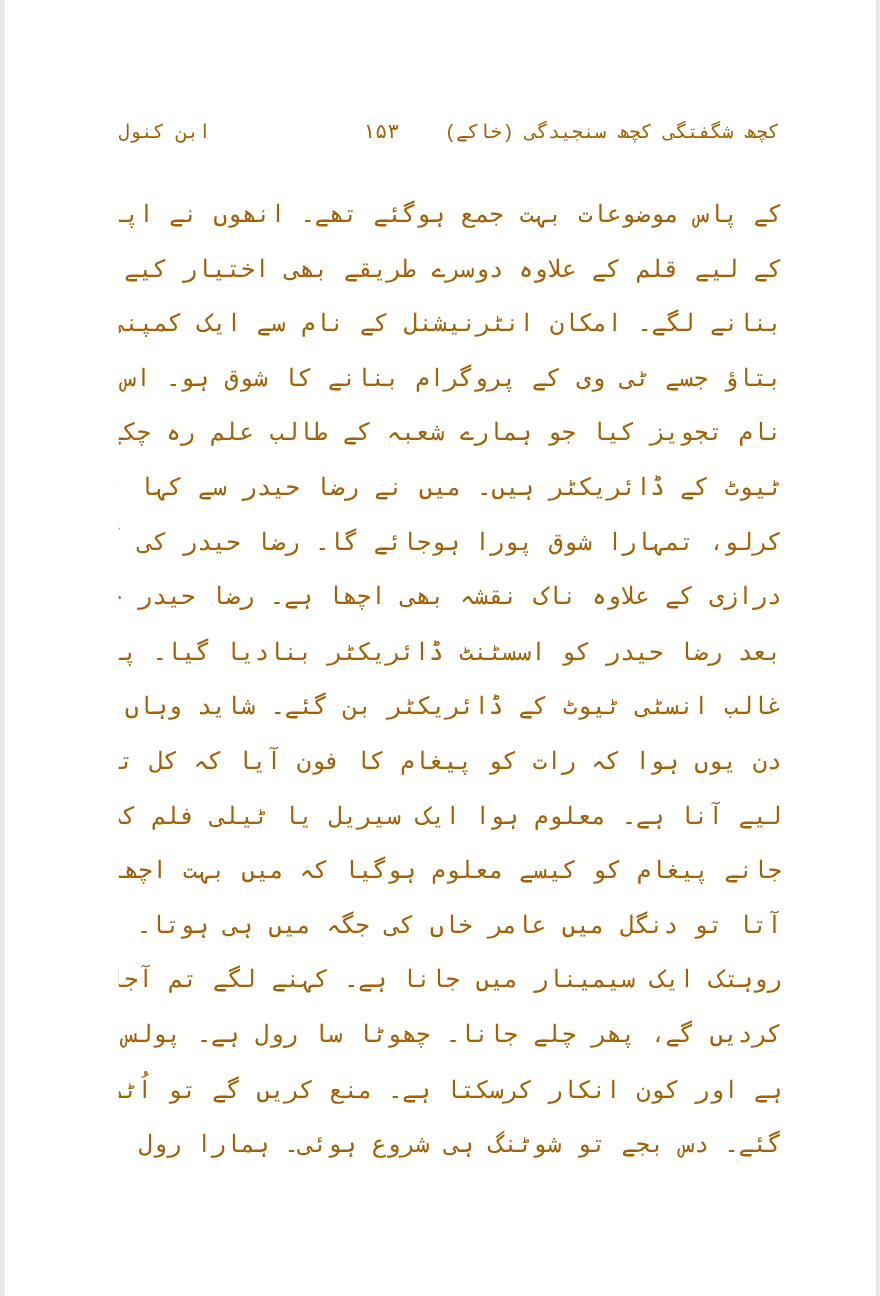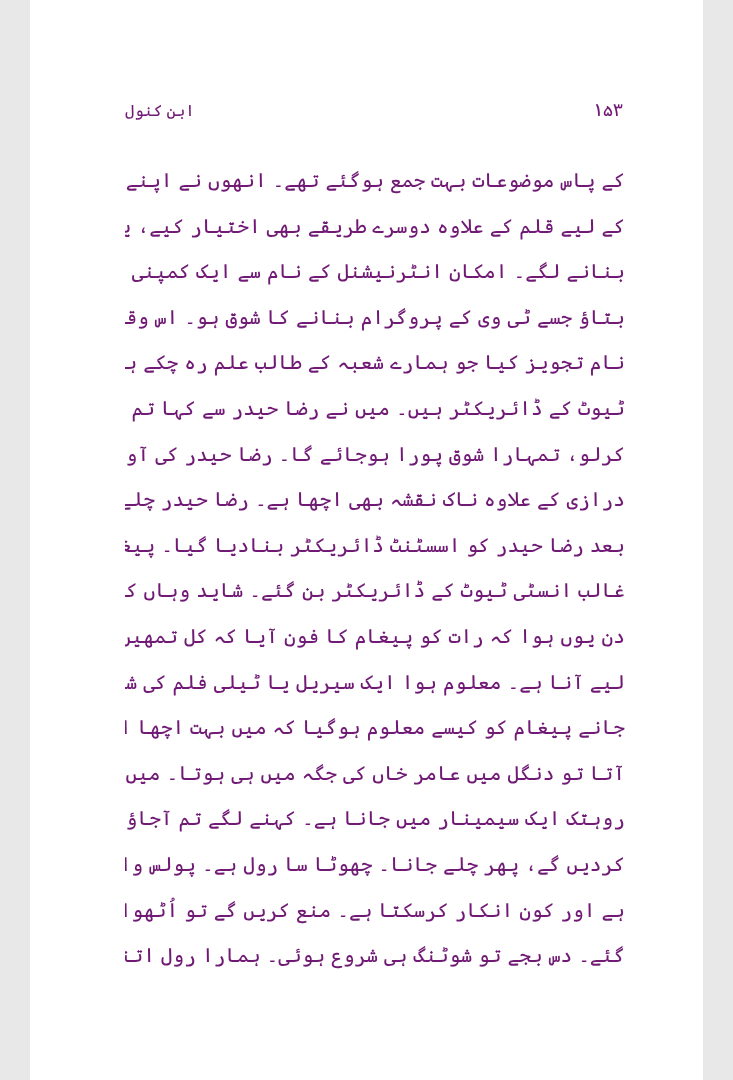--- a/index.html
+++ b/index.html
@@ -2,26 +2,26 @@
 <html lang="ur"><head>
 <meta charset="utf-8">
 <style>
   html, body {
     margin: 0;
     padding: 0;
     background: #e8e8e8;
   }
   .page {
     position: relative;
-    width: 673px;
+    width: 726px;
     height: 1080px;
     margin: 0 auto;
     background: #ffffff;
-    color: #701a75;
-    font-family: Liberation Serif, serif;
+    color: #a16207;
+    font-family: Liberation Mono, monospace;
     box-sizing: border-box;
     overflow: hidden;
   }
   .page-header {
     position: absolute;
     top: 100px;
     left: 95px;
     right: 80px;
     display: flex;
     flex-direction: row;
@@ -69,20 +69,21 @@
   }
 </style>
 </head>
 <body>
 
 <div class="page">
 
   <header class="page-header">
     <span class="author">ابن کنول</span>
     <span class="page-number">۱۵۳</span>
+    <span class="book-title">کچھ شگفتگی کچھ سنجیدگی (خاکے)</span>
   </header>
 
   <main class="body-text" dir="rtl">
     <div class="text-line">کے پاس موضوعات بہت جمع ہوگئے تھے۔ انھوں نے اپنے موضوعات کی پیشکش</div>
     <div class="text-line">کے لیے قلم کے علاوہ دوسرے طریقے بھی اختیار کیے، یعنی ٹی وی کے لیے سیریل</div>
     <div class="text-line">بنانے لگے۔ امکان انٹرنیشنل کے نام سے ایک کمپنی بنا ڈالی۔ مجھ سے کہا کوئی لڑکا</div>
     <div class="text-line">بتاؤ جسے ٹی وی کے پروگرام بنانے کا شوق ہو۔ اس وقت میں نے رضا حیدر کا</div>
     <div class="text-line">نام تجویز کیا جو ہمارے شعبہ کے طالب علم رہ چکے ہیں اور آج کل غالب انسٹی</div>
     <div class="text-line">ٹیوٹ کے ڈائریکٹر ہیں۔ میں نے رضا حیدر سے کہا تم پیغام آفاقی سے ملاقات</div>
     <div class="text-line">کرلو، تمہارا شوق پورا ہوجائے گا۔ رضا حیدر کی آواز بھی اچھی ہے اور قد کی</div>

